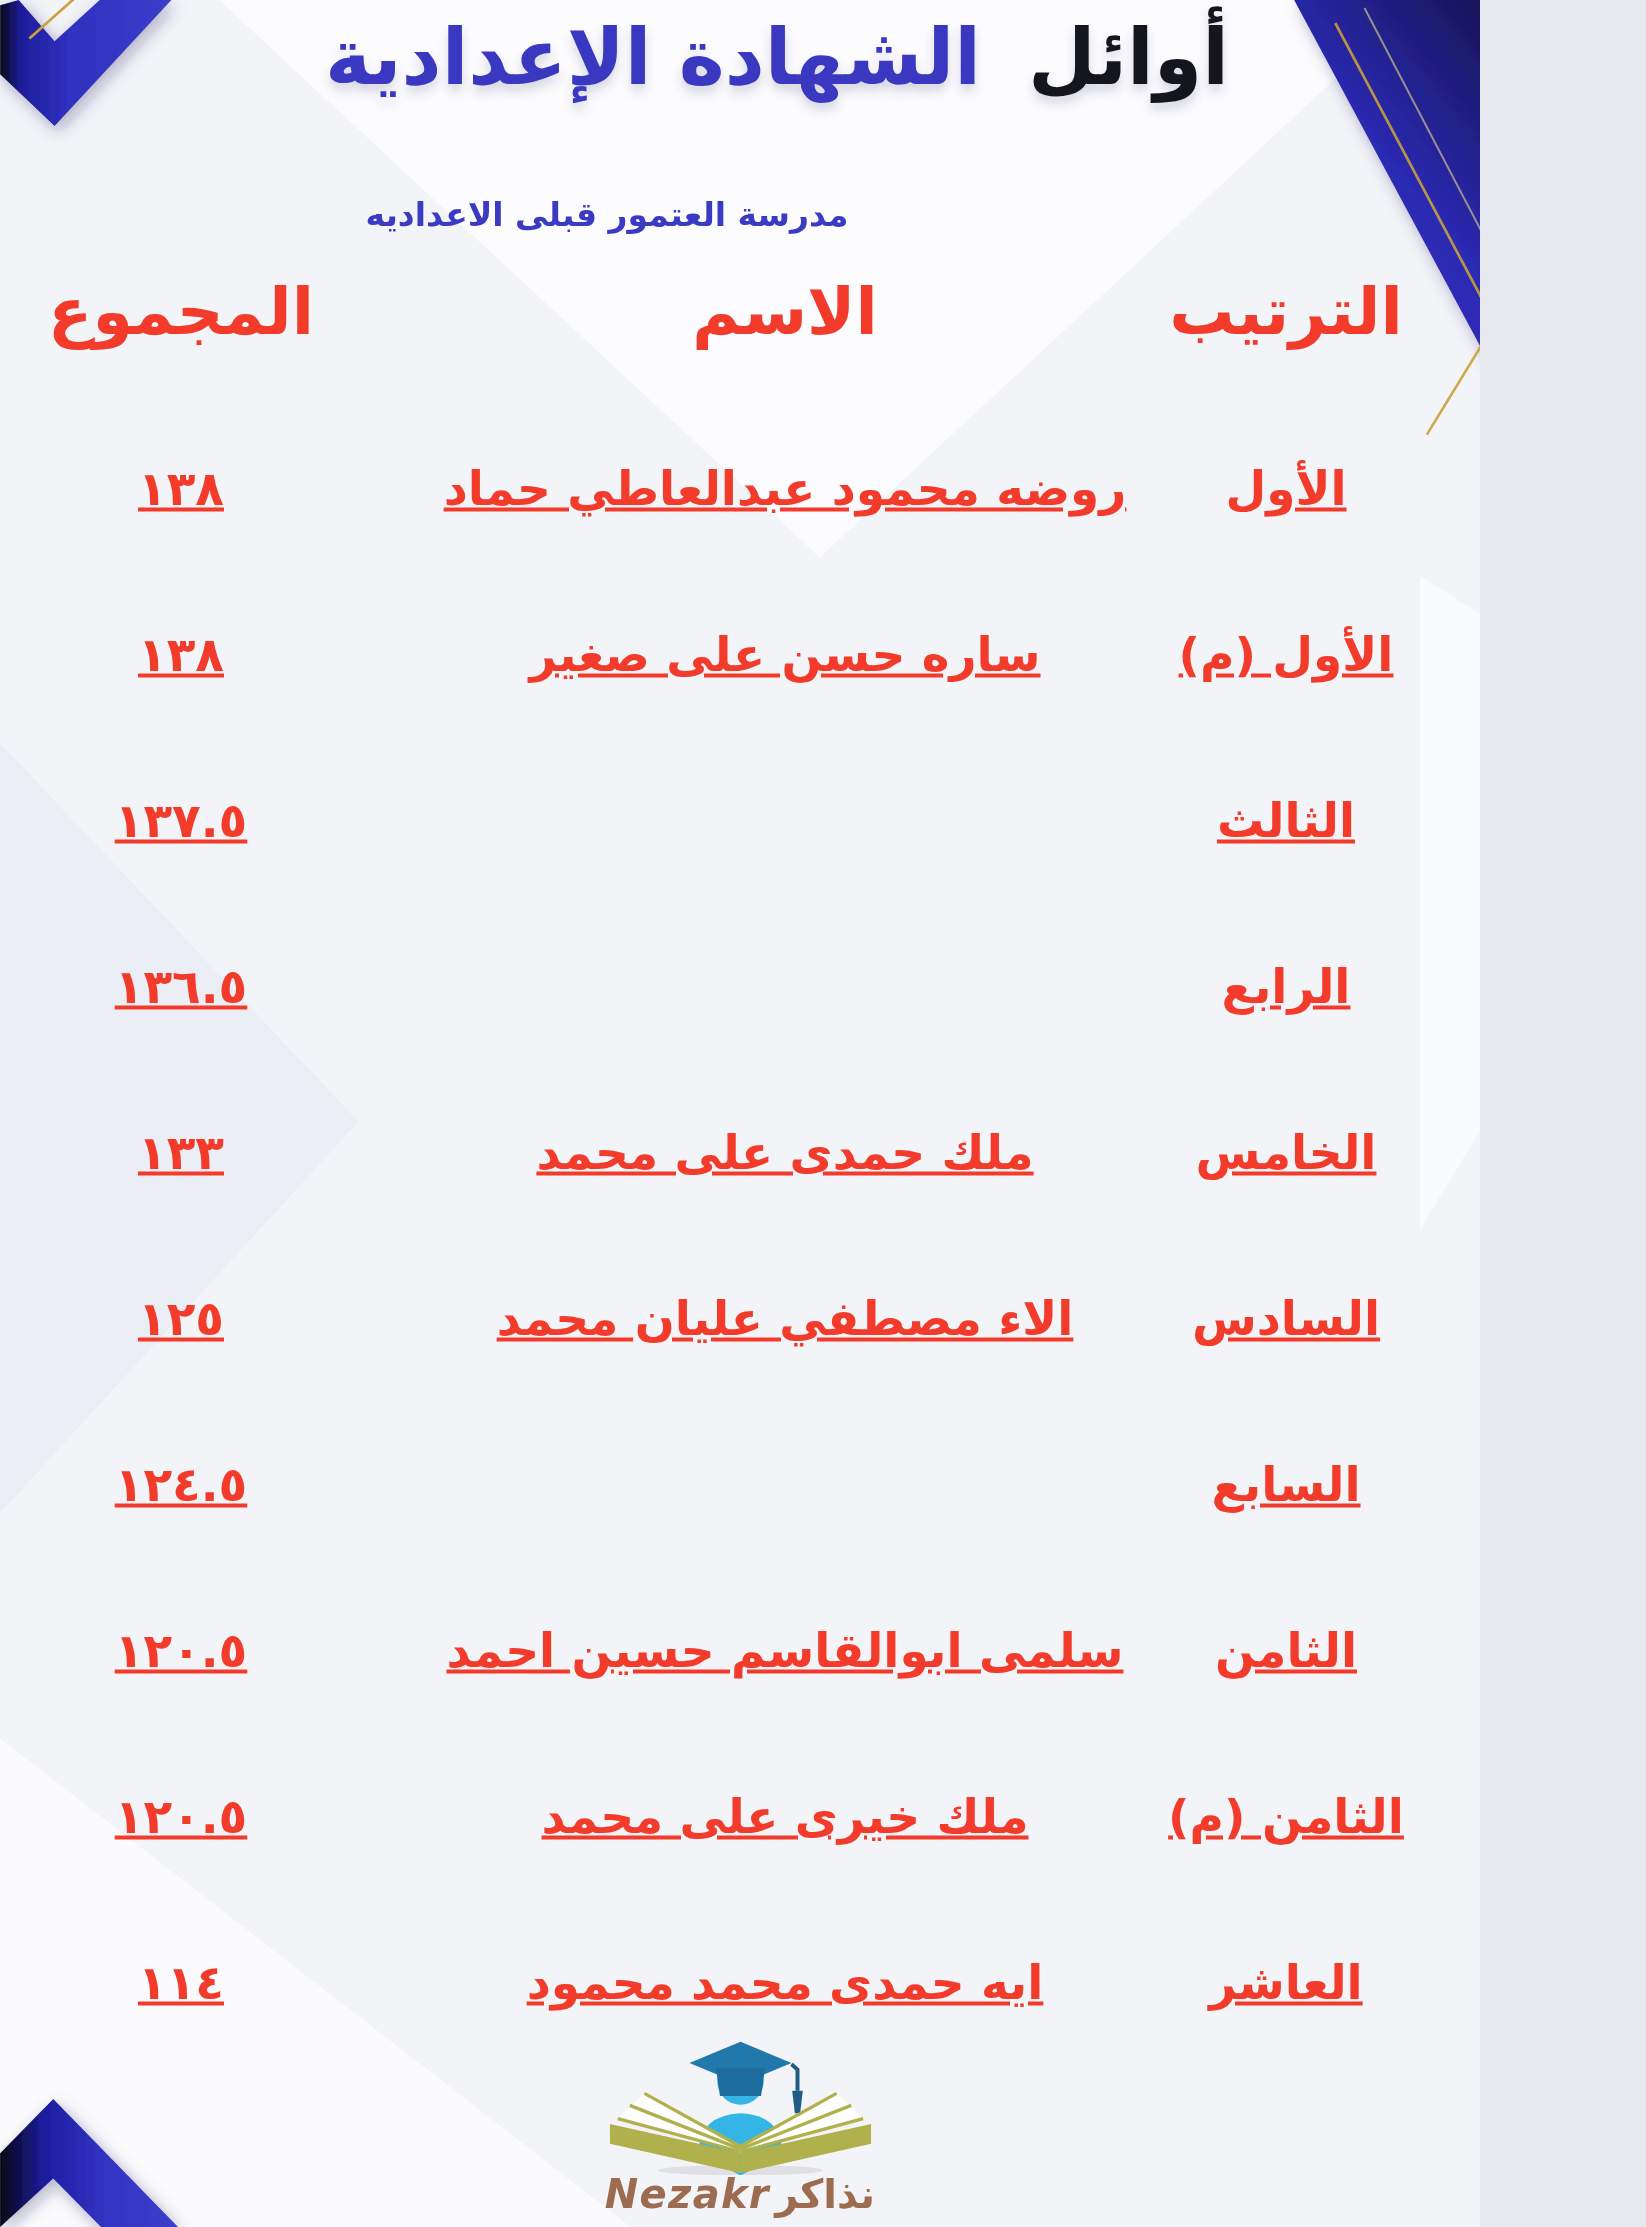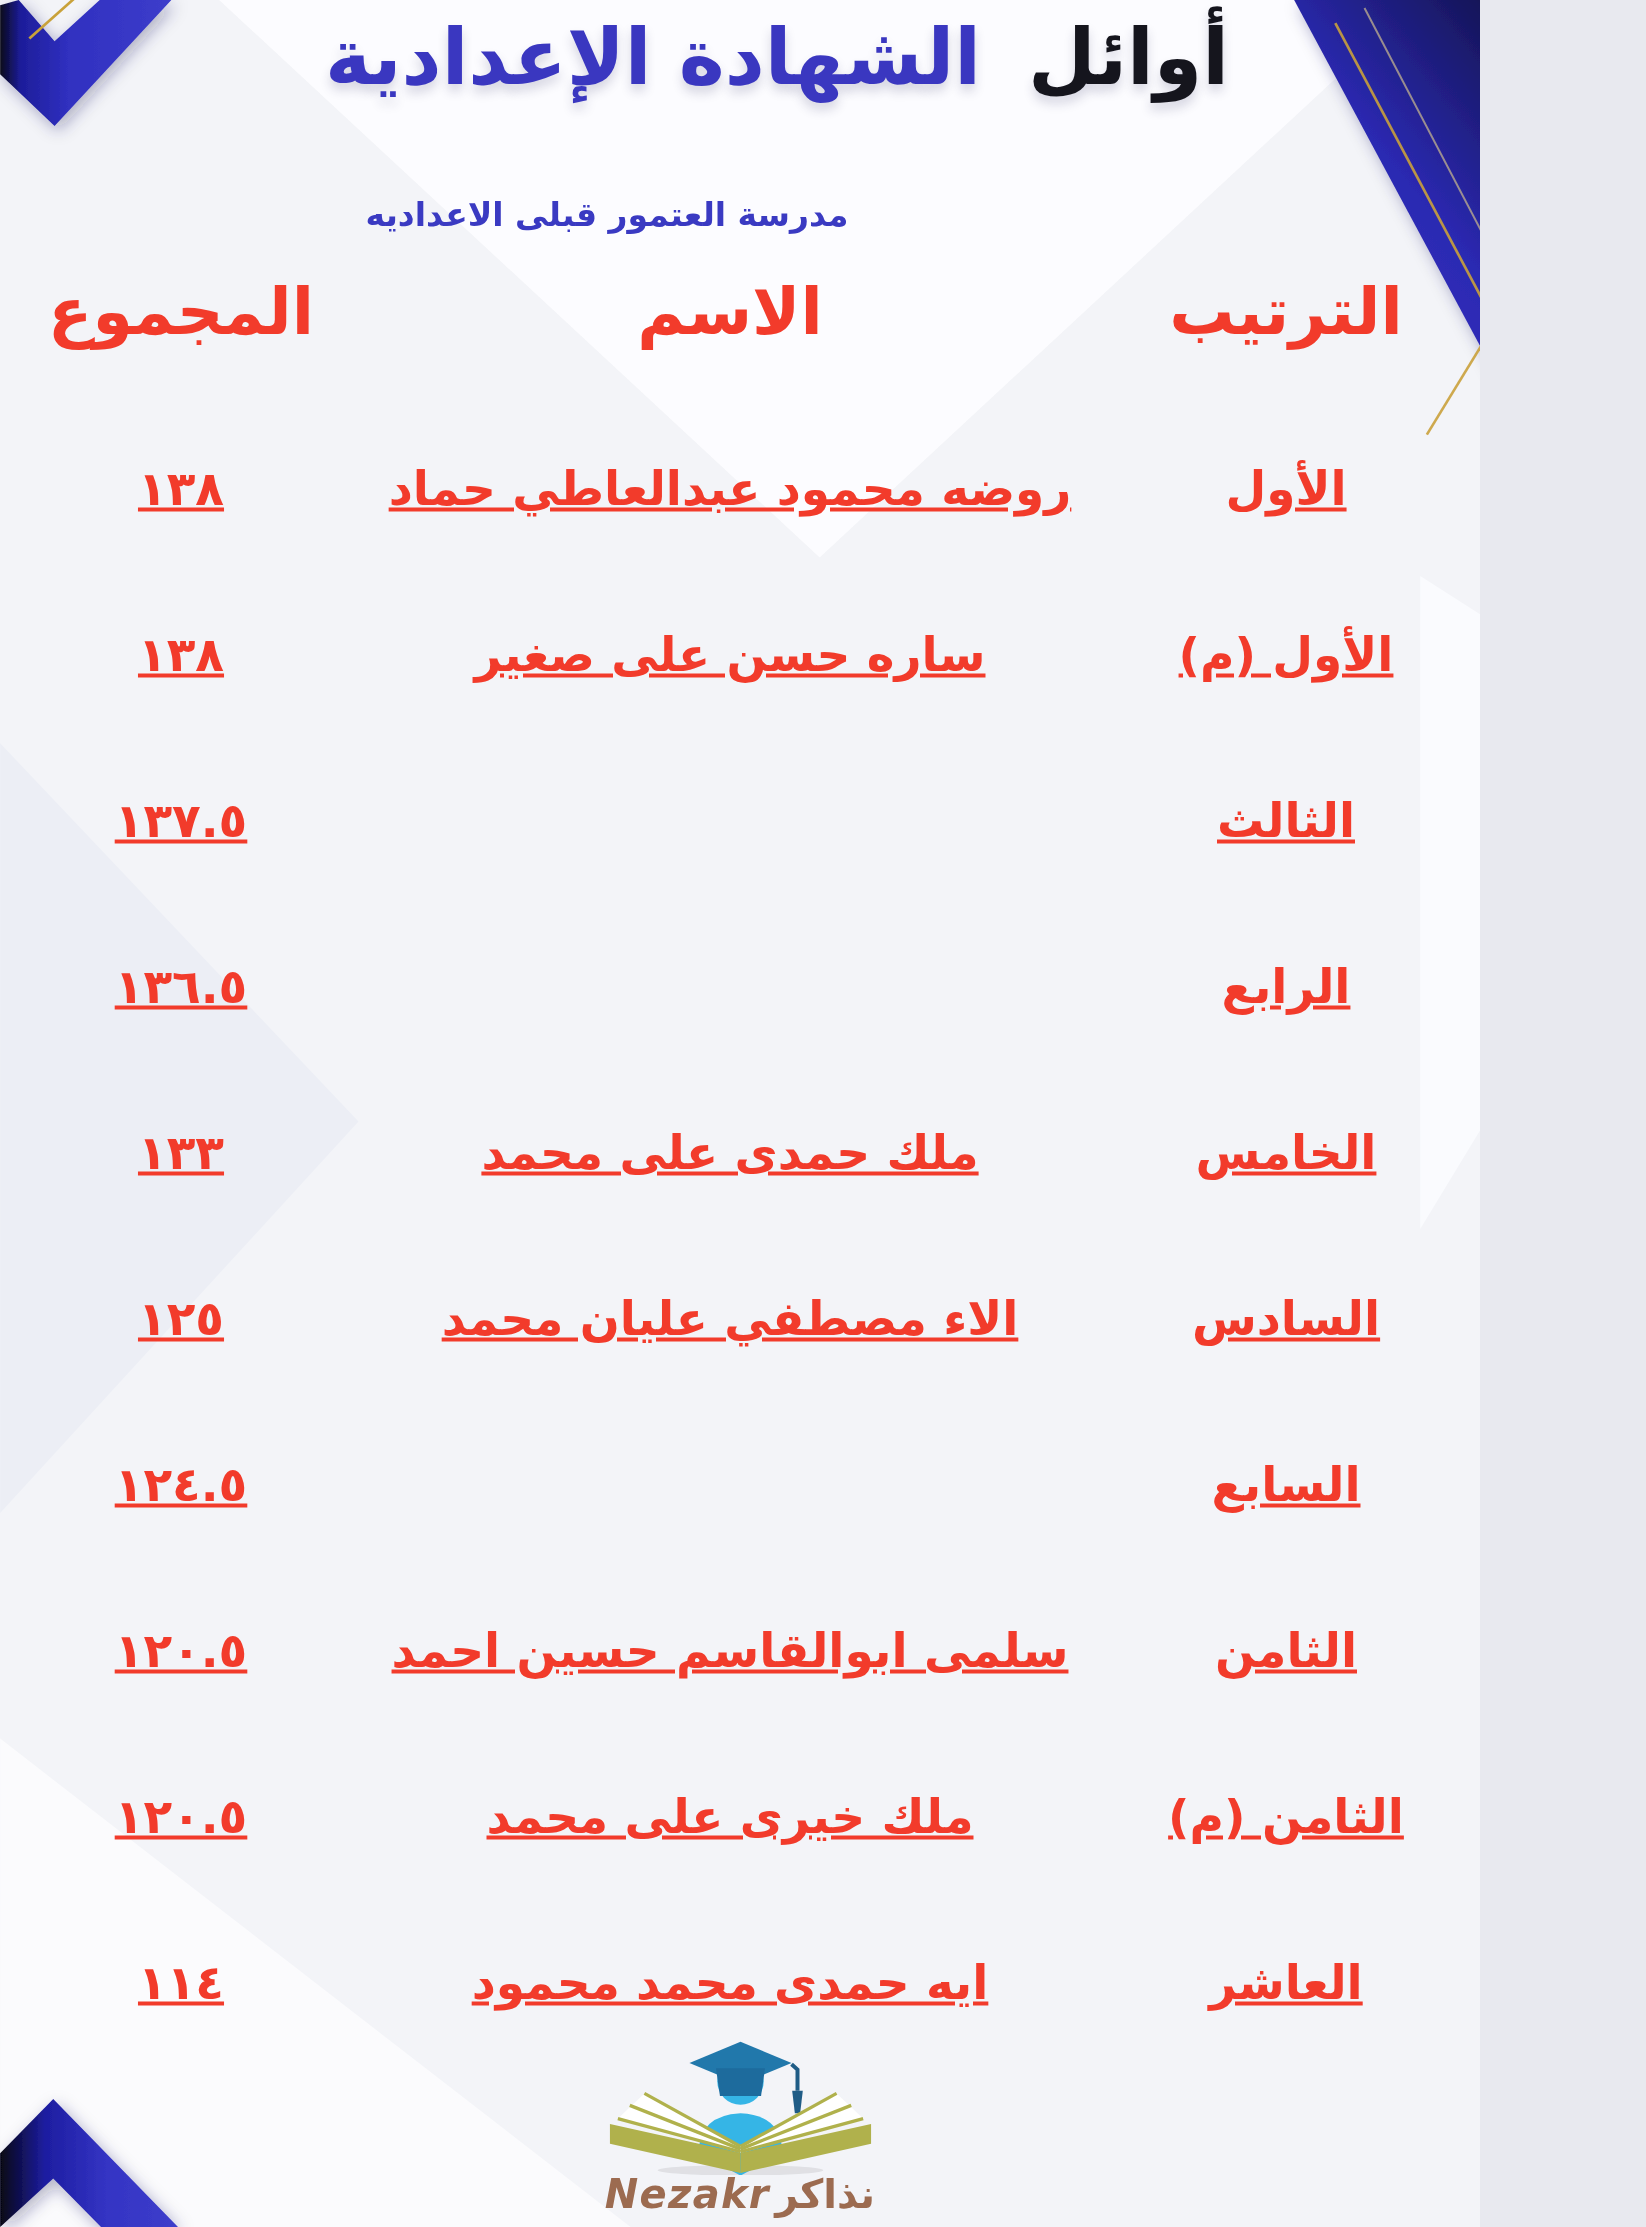--- a/index.html
+++ b/index.html
@@ -22,21 +22,21 @@
     text-align:center;direction:rtl;transform:translateX(-133px);
     font-size:33px;font-weight:bold;color:#3a3ac2;
   }
   
   .cell{
     position:absolute;top:50%;transform:translate(-50%,-50%);
     white-space:nowrap;direction:rtl;text-align:center;
     font-weight:bold;color:#f23b2b;
   }
   .c-rank{left:1286px;}
-  .c-name{left:730px;}
+  .c-name{left:785px;}
   .c-total{left:181px;}
   .thead{position:absolute;top:244px;left:0;right:0;height:133px;z-index:1;}
   .thead .cell{font-size:65px;}
   .rows{position:absolute;top:405px;left:0;right:0;z-index:1;}
   .row{position:relative;height:166px;}
   .row .cell{font-size:47px;text-decoration:underline;}
   
   .logo{
     position:absolute;top:2039px;left:0;right:0;z-index:1;
     display:flex;flex-direction:column;align-items:center;

